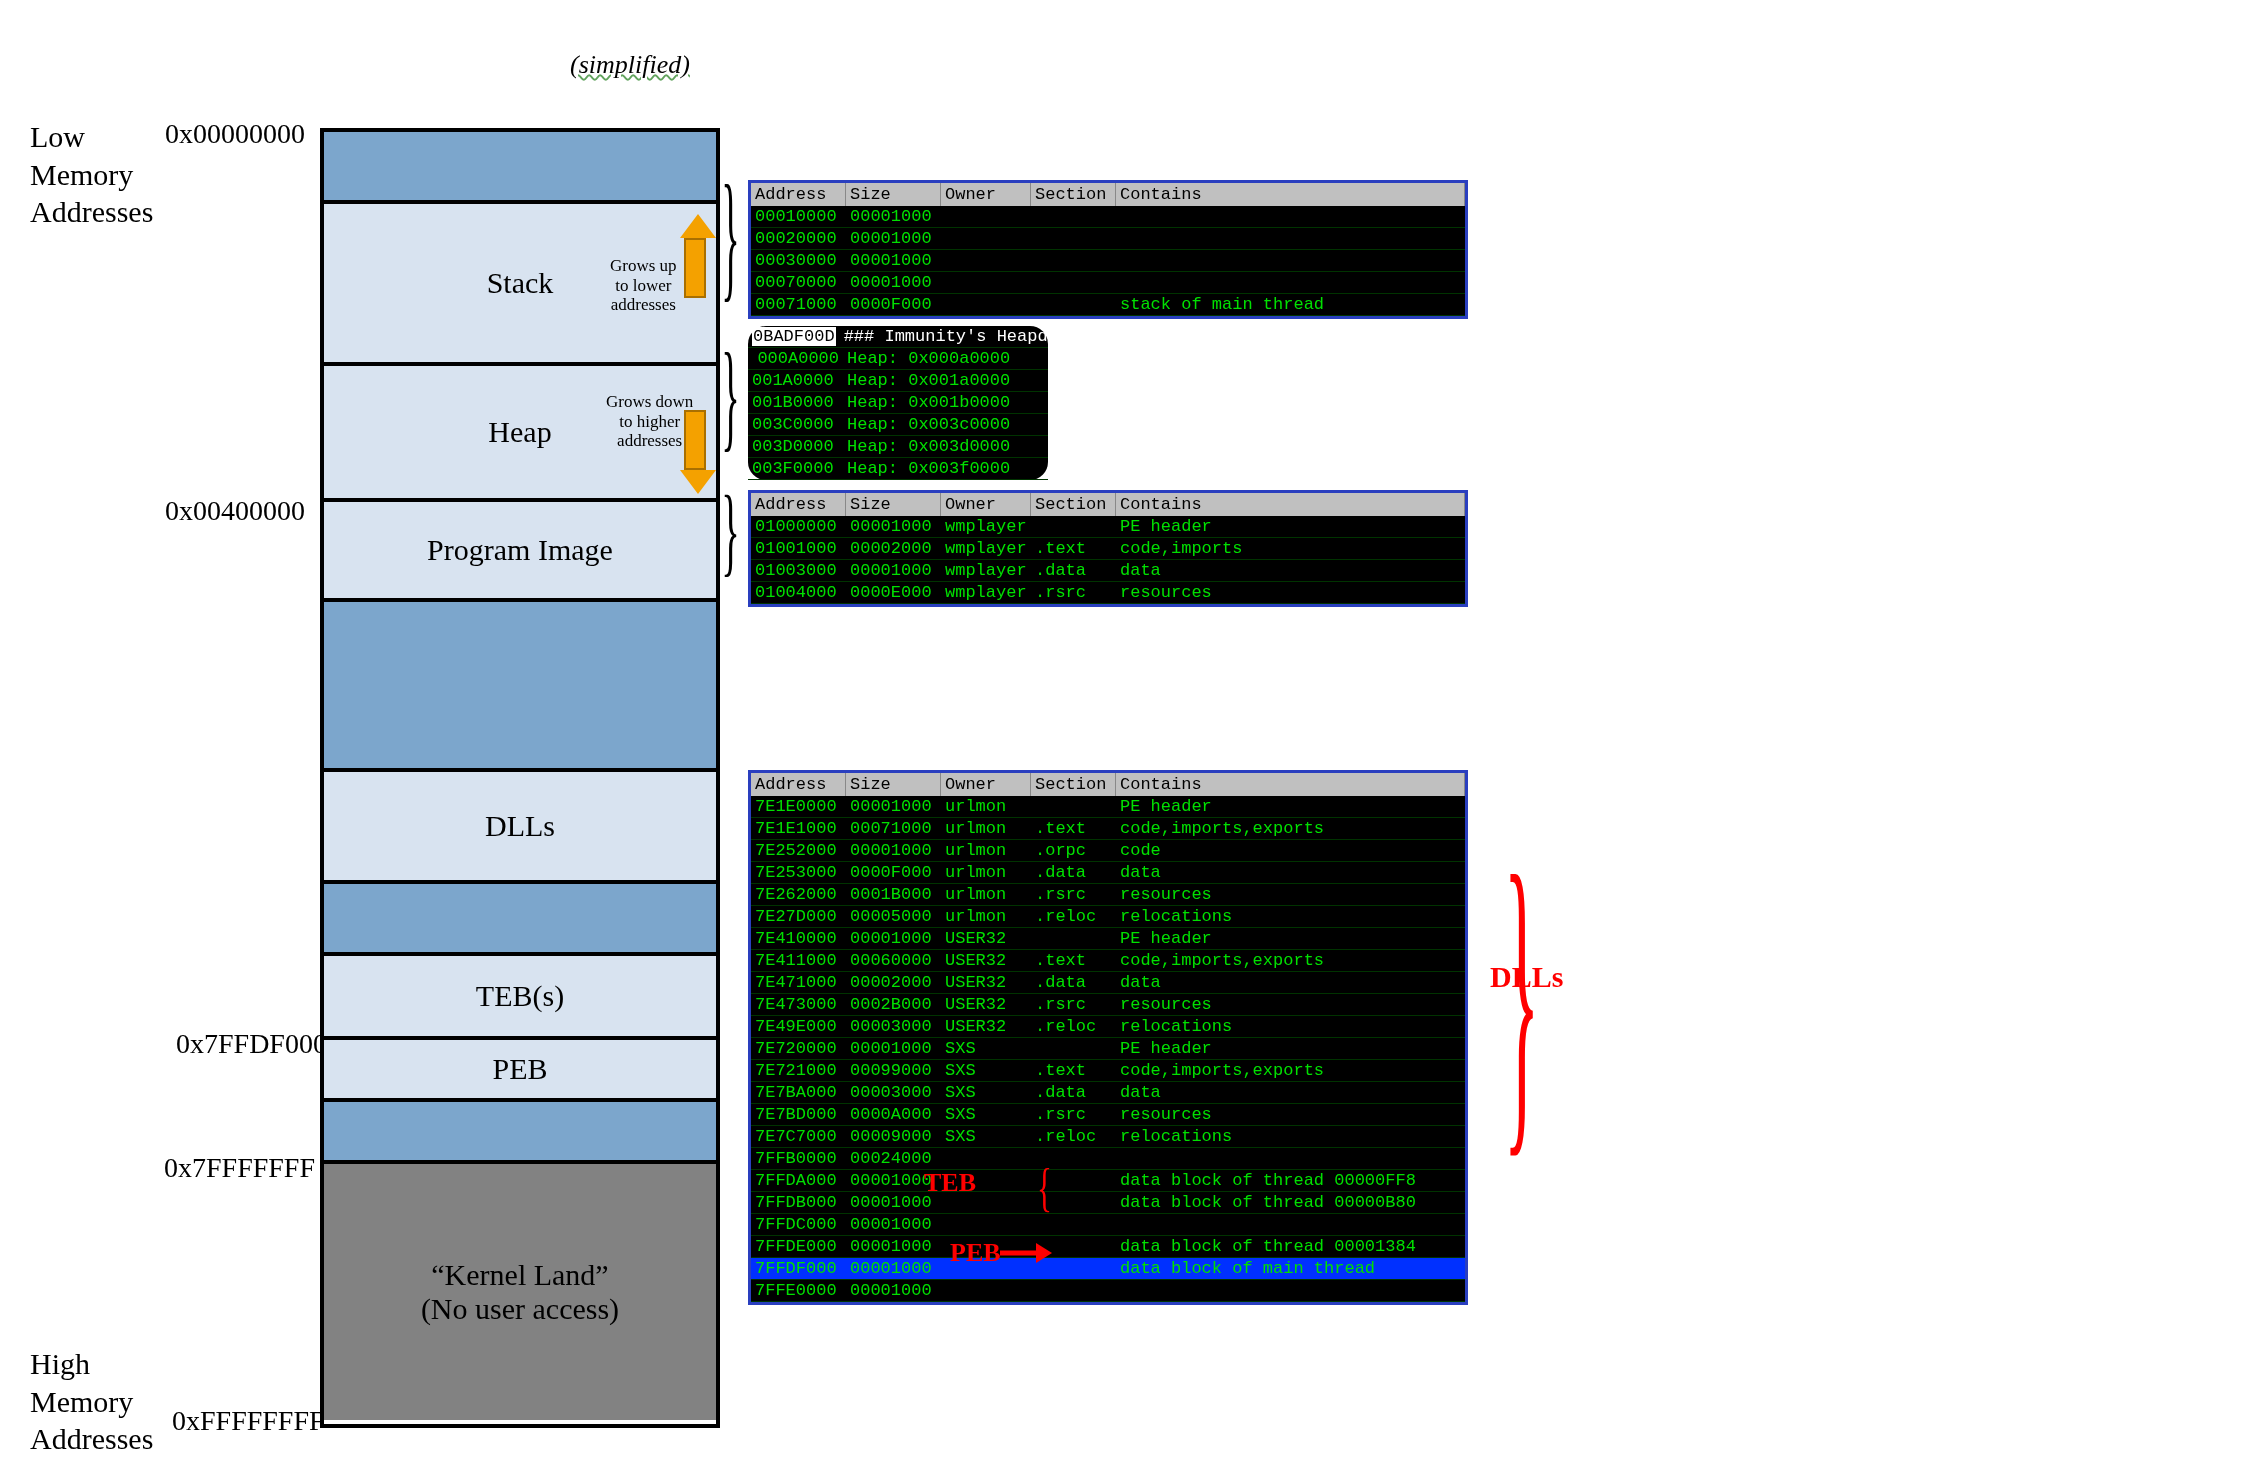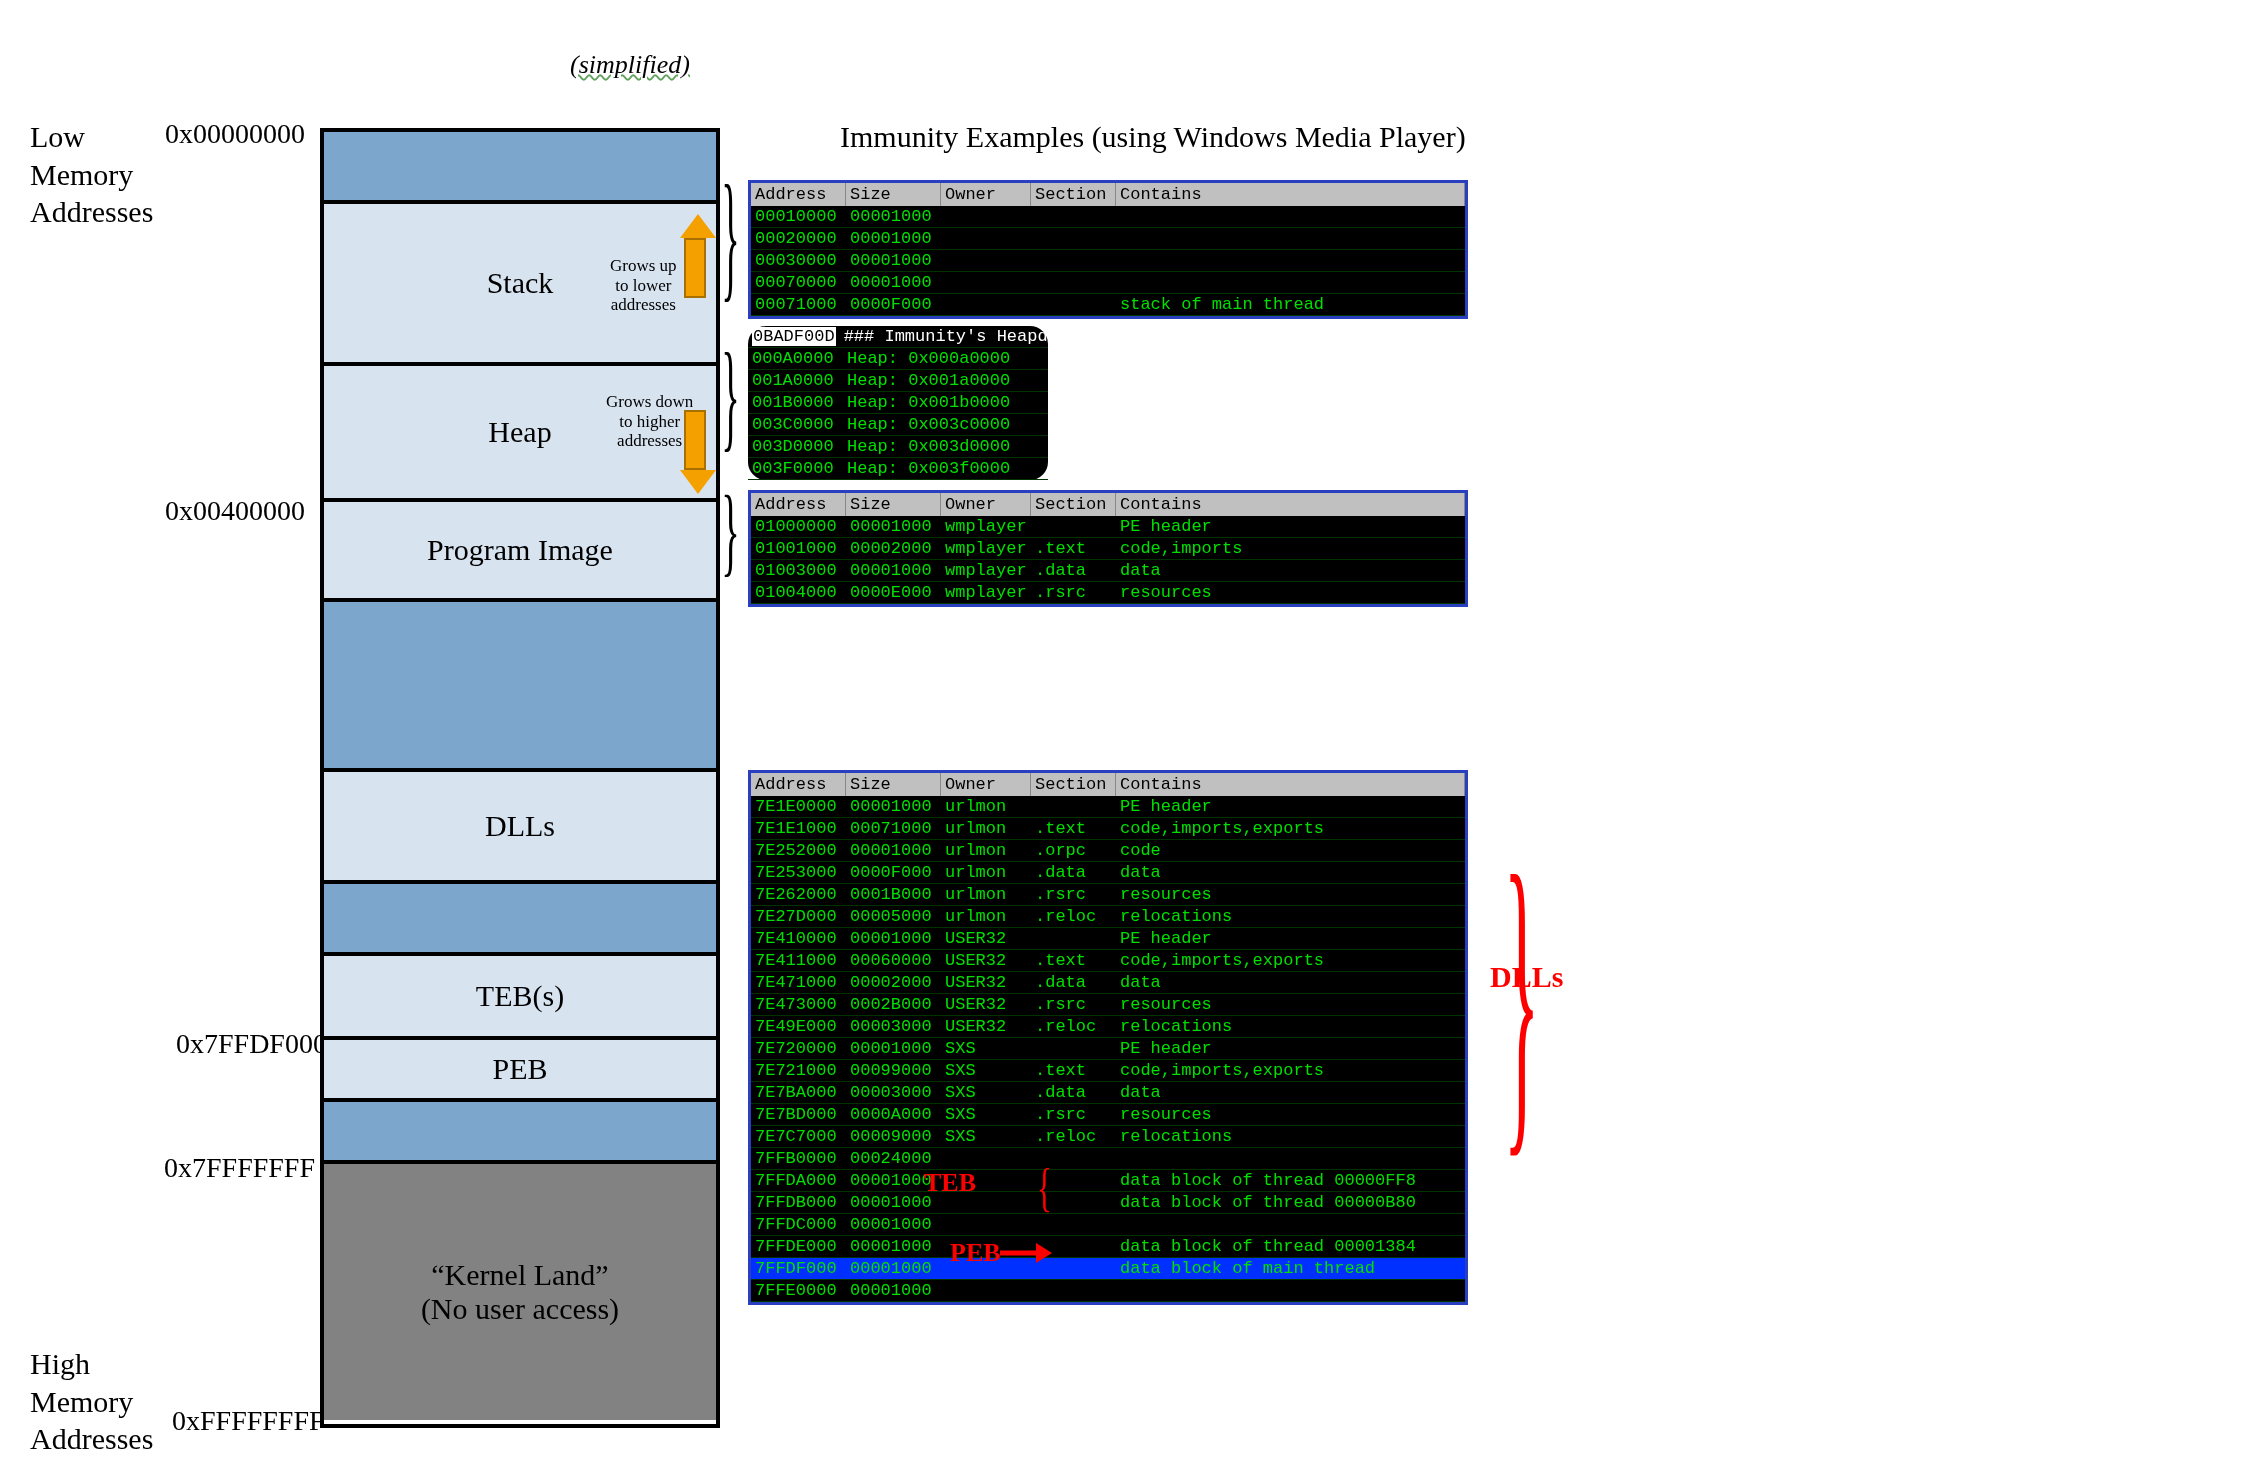--- a/index.html
+++ b/index.html
@@ -115,21 +115,20 @@
       <span>“Kernel Land”</span>
       <span>(No user access)</span>
     </div>
   </div>
 
   <div class="brace" style="left:704px; top:172px; transform:scale(0.35,1.3);">}</div>
   <div class="brace" style="left:704px; top:332px; transform:scale(0.35,1.1);">}</div>
   <div class="brace" style="left:704px; top:468px; transform:scale(0.35,0.9);">}</div>
   <div class="brace" style="left:700px; top:790px; font-size:260px; transform:scale(0.28,1.35);">}</div>
 
-  <div class="rtitle" style="left:840px; top:120px;">Immunity Examples (using Windows Media Player)</div>
 
   <div class="panel" style="left:748px; top:180px; width:720px;">
     <div class="hdr">
       <div class="col ca">Address</div>
       <div class="col cs">Size</div>
       <div class="col co">Owner</div>
       <div class="col cc">Section</div>
       <div class="col cn">Contains</div>
     </div>
     <div class="rows" id="rows-stack">
@@ -137,21 +136,21 @@
         <div class="r"><div class="c ca">00020000</div><div class="c cs">00001000</div><div class="c co"></div><div class="c cc"></div><div class="c cn"></div></div>
         <div class="r"><div class="c ca">00030000</div><div class="c cs">00001000</div><div class="c co"></div><div class="c cc"></div><div class="c cn"></div></div>
         <div class="r"><div class="c ca">00070000</div><div class="c cs">00001000</div><div class="c co"></div><div class="c cc"></div><div class="c cn"></div></div>
         <div class="r"><div class="c ca">00071000</div><div class="c cs">0000F000</div><div class="c co"></div><div class="c cc"></div><div class="c cn">stack of main thread</div></div>
       </div>
   </div>
 
   <div class="panel heap noborder" style="left:748px; top:326px; width:300px;border-radius:18px;">
     <div class="rows" id="rows-heap">
         <div class="r"><div class="c" style="width: 95px;"><span class="badf00d">0BADF00D</span></div><div class="c">### Immunity's Heapdump ###</div></div>
-        <div class="r"><div class="c" style="width: 95px;">000A0000</div><div class="c">Heap: 0x000a0000</div></div>
+        <div class="r"><div class="c" style="width: 95px; text-align: right;">000A0000</div><div class="c">Heap: 0x000a0000</div></div>
         <div class="r"><div class="c" style="width: 95px;">001A0000</div><div class="c">Heap: 0x001a0000</div></div>
         <div class="r"><div class="c" style="width: 95px;">001B0000</div><div class="c">Heap: 0x001b0000</div></div>
         <div class="r"><div class="c" style="width: 95px;">003C0000</div><div class="c">Heap: 0x003c0000</div></div>
         <div class="r"><div class="c" style="width: 95px;">003D0000</div><div class="c">Heap: 0x003d0000</div></div>
         <div class="r"><div class="c" style="width: 95px;">003F0000</div><div class="c">Heap: 0x003f0000</div></div>
       </div>
   </div>
 
   <div class="panel" style="left:748px; top:490px; width:720px;">
     <div class="hdr">

